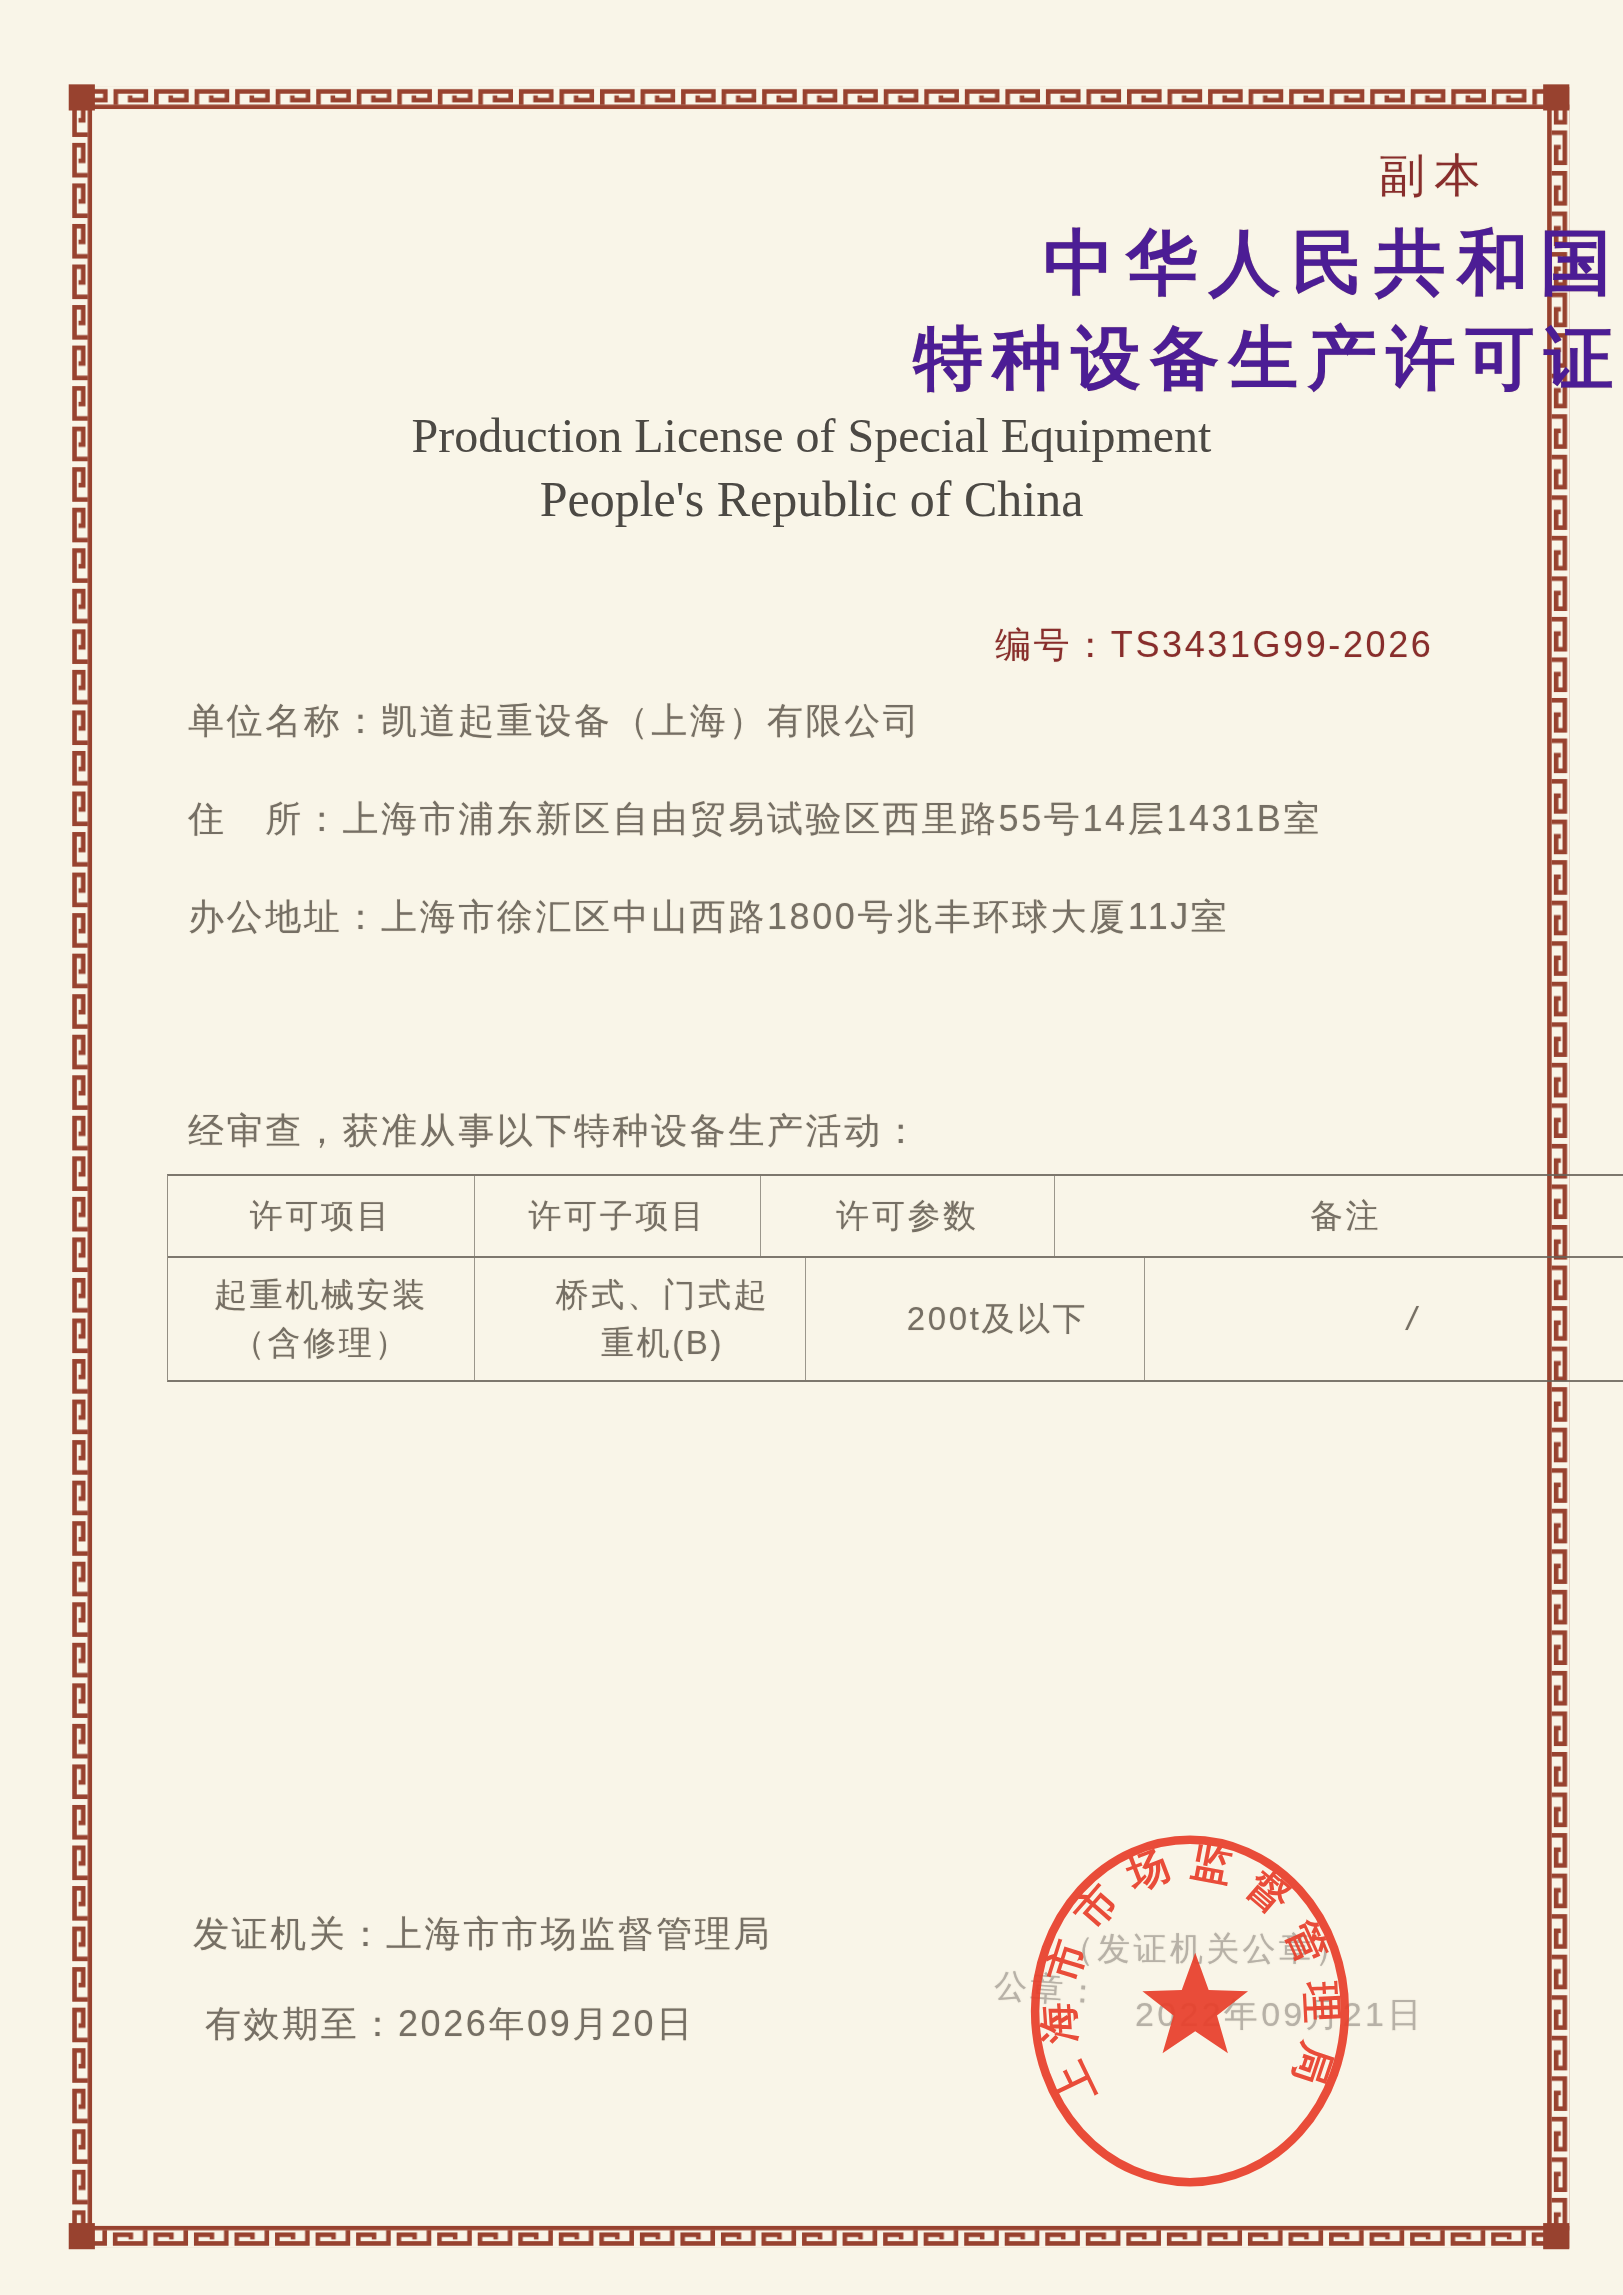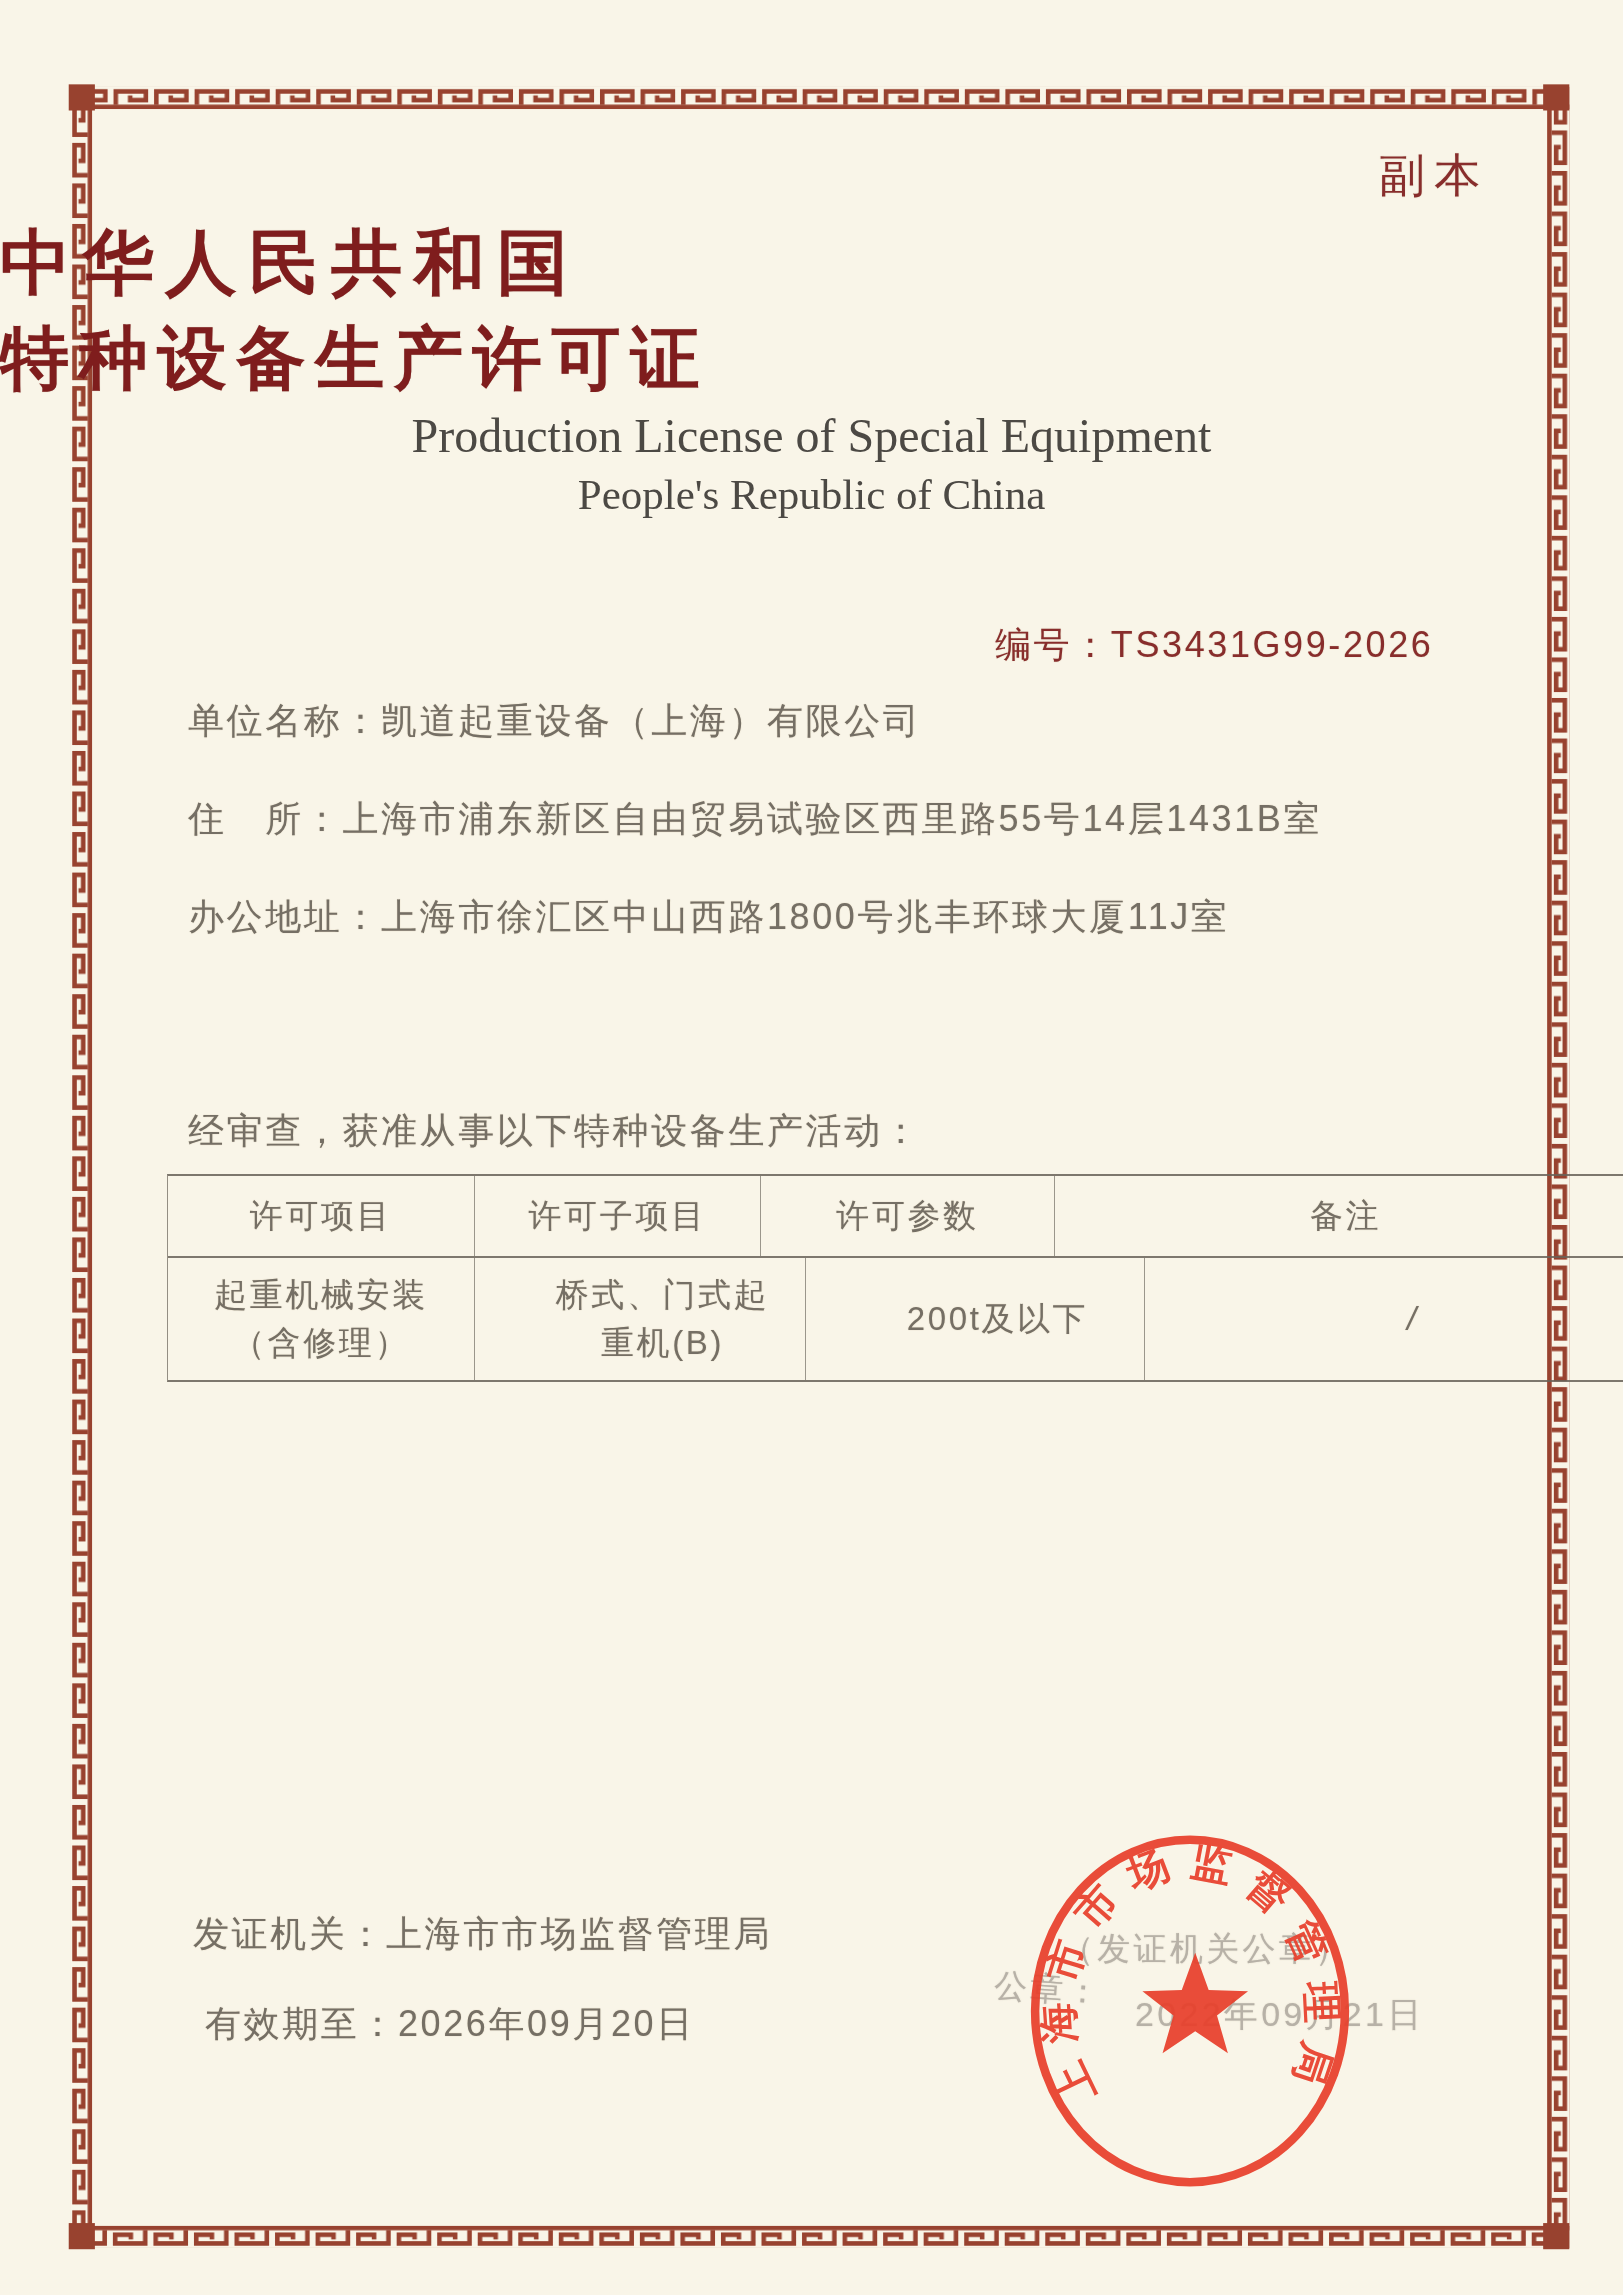--- a/index.html
+++ b/index.html
@@ -16,24 +16,24 @@
   .dotm{
     color:#6a645a;
     opacity:.92;
     text-shadow:0 0 1.3px rgba(165,140,95,.4);
     letter-spacing:2.6px;
     font-size:36px;
   }
   .light{color:#7f1d1d;}
   
   .title-cn{
-    left:0;right:0;text-align:left;
+    left:0;right:0;text-align:right;
     font-family:"Liberation Serif","DejaVu Serif",serif;
     font-weight:bold;
-    color:#7f1d1d;
+    color:#4c1d95;
     text-shadow:0 0 0.7px rgba(122,64,52,.6);
   }
   .title-en{
     left:0;right:0;text-align:center;
     font-family:"Liberation Serif","DejaVu Serif",serif;
     color:#4c4944;
   }
   
   .lic-table{
     left:167px;top:1174px;width:1470px;height:208px;
@@ -98,21 +98,21 @@
     <rect x="2360" y="129" width="40" height="40" fill="#98422f"></rect>
     <rect x="105" y="3400" width="40" height="40" fill="#98422f"></rect>
     <rect x="2360" y="3400" width="40" height="40" fill="#98422f"></rect>
   </svg>
 
   <div class="abs dotm light nowrap" style="left:1379px;top:145px;font-size:46px;letter-spacing:9.2px;">副本</div>
 
   <div class="abs title-cn nowrap" style="top:216px;font-size:71px;letter-spacing:11.8px;">中华人民共和国</div>
   <div class="abs title-en nowrap" style="top:408px;font-size:48px;">Production License of Special Equipment</div>
   <div class="abs title-cn nowrap" style="top:313px;font-size:69px;letter-spacing:9.8px;">特种设备生产许可证</div>
-  <div class="abs title-en nowrap" style="top:470px;font-size:43px;">People's Republic of China</div>
+  <div class="abs title-en nowrap" style="top:470px;font-size:50px;">People's Republic of China</div>
 
   <div class="abs dotm light nowrap" style="left:995px;top:621px;font-size:36px;"><span>编号：</span><span>TS3431G99-2026</span></div>
 
   <div class="abs dotm nowrap" style="left:188px;top:697px;"><span>单位名称：</span><span>凯道起重设备（上海）有限公司</span></div>
 
   <div class="abs dotm nowrap" style="left:188px;top:795px;"><span>住　所：</span><span>上海市浦东新区自由贸易试验区西里路55号14层1431B室</span></div>
 
   <div class="abs dotm nowrap" style="left:188px;top:893px;"><span>办公地址：</span><span>上海市徐汇区中山西路1800号兆丰环球大厦11J室</span></div>
 
   <div class="abs dotm nowrap" style="left:188px;top:1107px;font-size:36px;">经审查，获准从事以下特种设备生产活动：</div>

